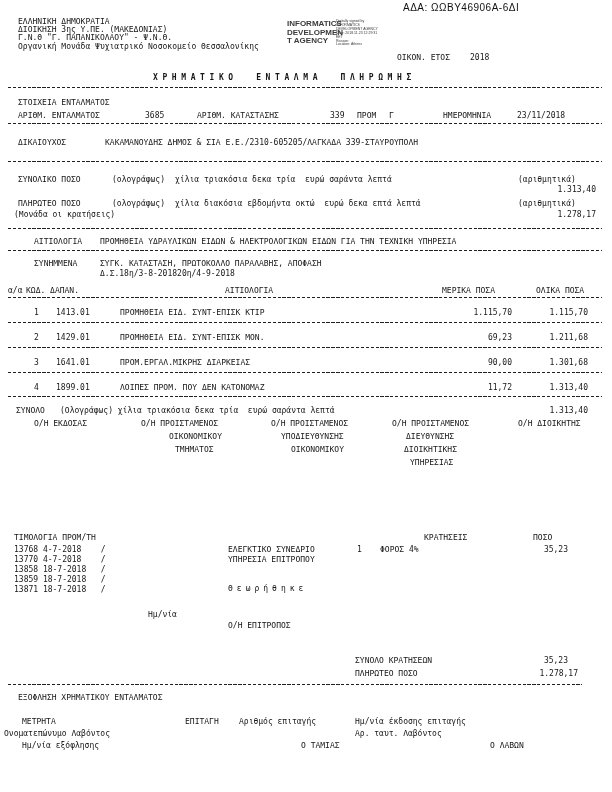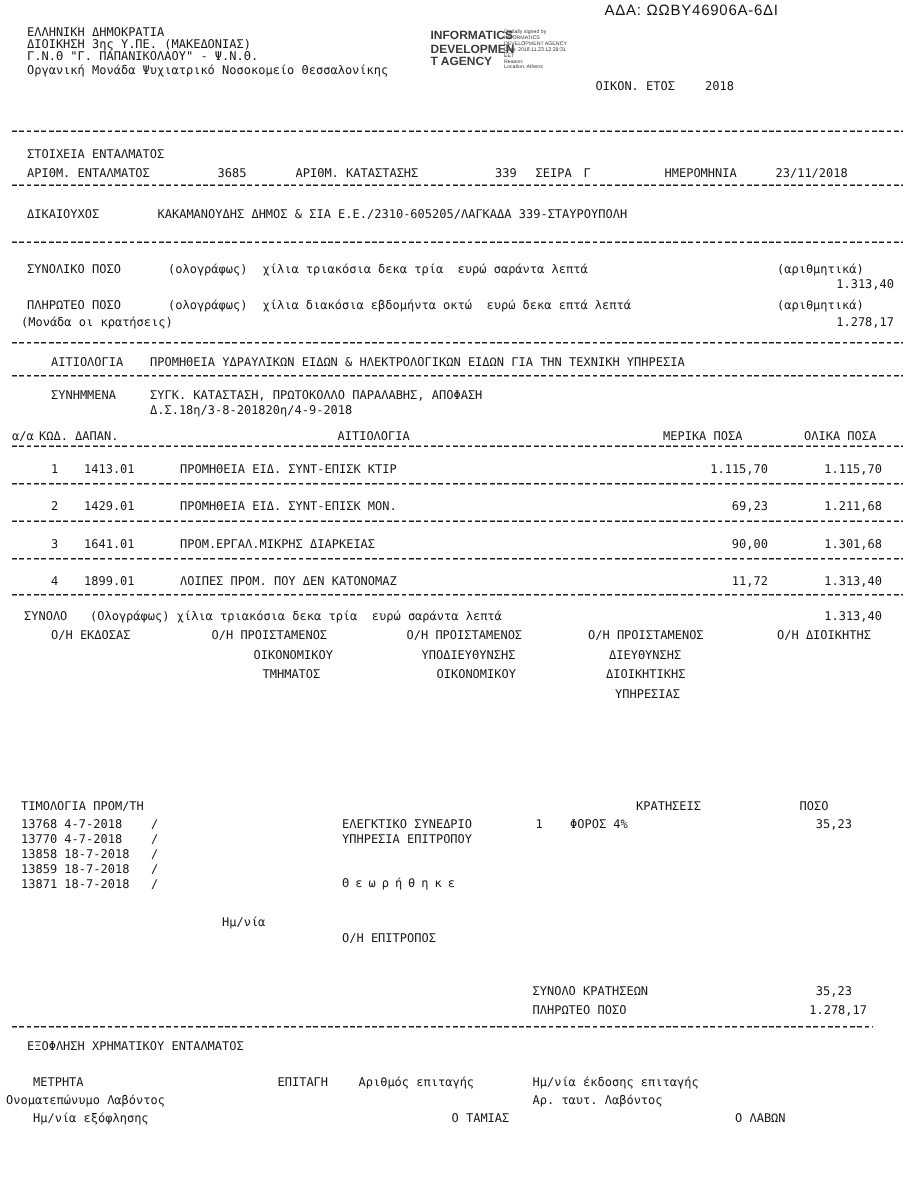--- a/index.html
+++ b/index.html
@@ -34,28 +34,29 @@
   <span class="t stamp-sig" style="left:336px;top:20px">Digitally signed by
 INFORMATICS
 DEVELOPMENT AGENCY
 Date: 2018.11.23 12:29:31
 EET
 Reason:
 Location: Athens</span>
   <span class="t" style="left:397px;top:54px">ΟΙΚΟΝ. ΕΤΟΣ</span>
   <span class="t" style="left:470px;top:54px">2018</span>
 
+  <span class="t title" style="left:153px;top:74px">ΧΡΗΜΑΤΙΚΟ ΕΝΤΑΛΜΑ ΠΛΗΡΩΜΗΣ</span>
   <div class="dash" style="top:87px"></div>
 
   <span class="t" style="left:18px;top:99px">ΣΤΟΙΧΕΙΑ ΕΝΤΑΛΜΑΤΟΣ</span>
   <span class="t" style="left:18px;top:112px">ΑΡΙΘΜ. ΕΝΤΑΛΜΑΤΟΣ</span>
   <span class="t" style="left:145px;top:112px">3685</span>
   <span class="t" style="left:197px;top:112px">ΑΡΙΘΜ. ΚΑΤΑΣΤΑΣΗΣ</span>
   <span class="t" style="left:330px;top:112px">339</span>
-  <span class="t" style="left:357px;top:112px">ΣΕΙΡΑ</span>
+  <span class="t" style="left:357px;top:112px">ΠΡΟΜ</span>
   <span class="t" style="left:389px;top:112px">Γ</span>
   <span class="t" style="left:443px;top:112px">ΗΜΕΡΟΜΗΝΙΑ</span>
   <span class="t" style="left:517px;top:112px">23/11/2018</span>
   <div class="dash" style="top:123px"></div>
 
   <span class="t" style="left:18px;top:139px">ΔΙΚΑΙΟΥΧΟΣ</span>
   <span class="t" style="left:105px;top:139px">ΚΑΚΑΜΑΝΟΥΔΗΣ ΔΗΜΟΣ &amp; ΣΙΑ Ε.Ε./2310-605205/ΛΑΓΚΑΔΑ 339-ΣΤΑΥΡΟΥΠΟΛΗ</span>
   <div class="dash" style="top:161px"></div>
 
   <span class="t" style="left:18px;top:176px">ΣΥΝΟΛΙΚΟ ΠΟΣΟ</span>

